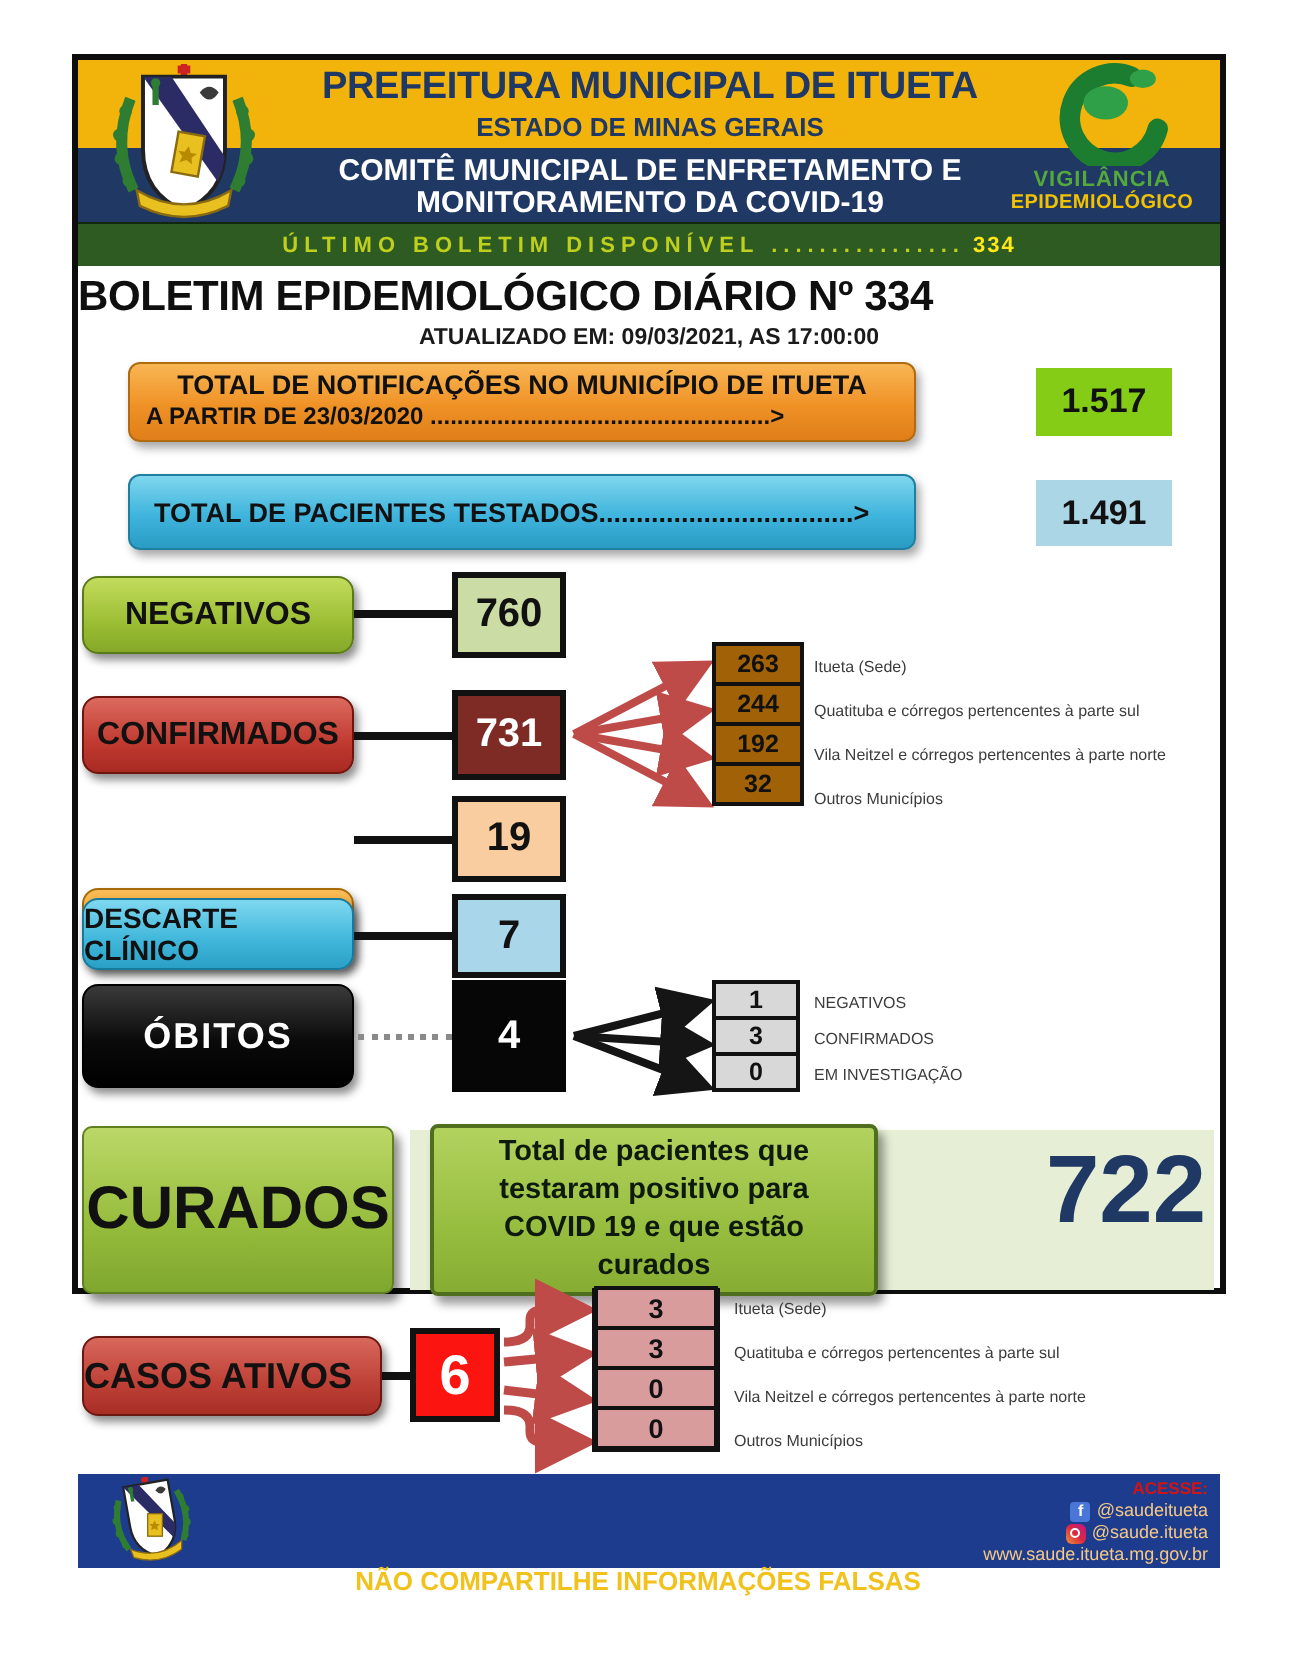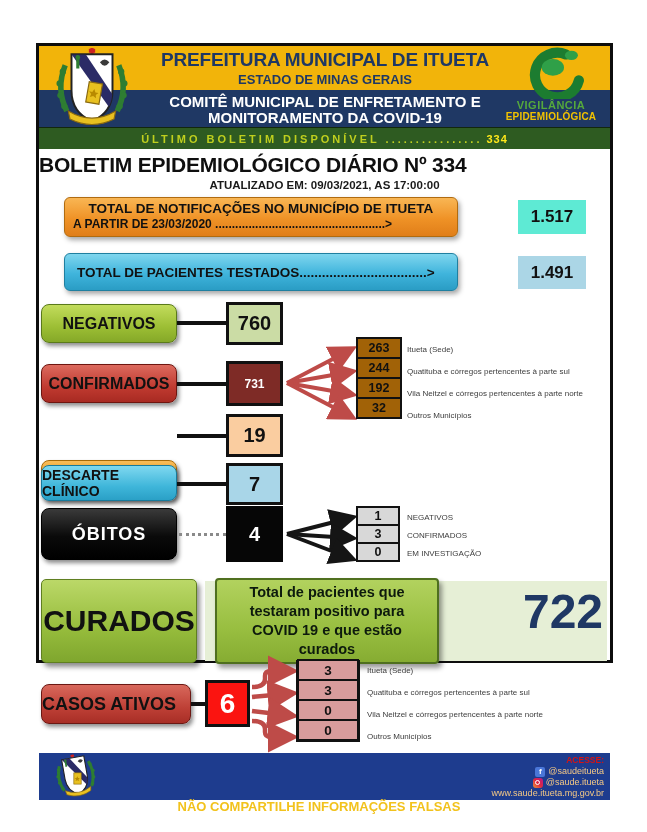--- a/index.html
+++ b/index.html
@@ -2,21 +2,21 @@
 <html><head>
 <meta charset="utf-8">
 <style>
   * { margin:0; padding:0; box-sizing:border-box; }
   html,body { background:#fff; }
   body { font-family:"Liberation Sans", sans-serif; }
   #canvas { position:relative; width:647px; height:832px; background:#ffffff; overflow:hidden; }
   .abs { position:absolute; }
 
   
-  .frame { left:36px; top:43px; width:577px; height:620px; border:3px solid #0d0d0d; background:#ffffff; }
+  .frame { left:36px; top:27px; width:577px; height:620px; border:3px solid #0d0d0d; background:#ffffff; }
 
   
   .band-yellow { left:0; top:0; width:571px; height:44px; background:#F2B40A; }
   .band-blue   { left:0; top:44px; width:571px; height:37px; background:#1F3864; }
   .band-green  { left:0; top:81px; width:571px; height:22px; background:#2E5B21; border-top:1px solid #12280c;
                  display:flex; align-items:center; justify-content:center; }
   .hdr-center { left:100px; top:3px; width:372px; text-align:center; color:#1F3864; }
   .hdr-title { font-size:19px; font-weight:bold; letter-spacing:-0.2px; }
   .hdr-sub   { font-size:13px; font-weight:bold; margin-top:1px; }
   .hdr-comite { left:100px; top:48px; width:372px; text-align:center; color:#ffffff; font-weight:bold; font-size:15px; line-height:16px; }
@@ -32,41 +32,41 @@
   
   .bol-title { left:0; top:107px; width:571px; text-align:left; font-size:21px; font-weight:bold; color:#0f0f0f; letter-spacing:-0.2px; }
   .bol-updated { left:0; top:133px; width:571px; text-align:center; font-size:11.5px; font-weight:bold; color:#1a1a1a; }
 
   
   .bar { border-radius:6px; box-shadow:2px 3px 5px rgba(0,0,0,0.35); }
   .bar-orange { left:25px; top:151px; width:394px; height:40px; background:linear-gradient(#F9B654,#EF9226 55%,#E07E19);
                 border:1px solid #b06b10; padding:3px 8px 0 8px; }
   .bar-orange .l1 { text-align:center; font-size:13.5px; font-weight:bold; color:#111; }
   .bar-orange .l2 { text-align:left; font-size:12px; font-weight:bold; color:#111; margin-top:1px; }
-  .val-orange { left:479px; top:154px; width:68px; height:34px; background:#5eead4; display:flex; align-items:center; justify-content:center;
+  .val-orange { left:479px; top:154px; width:68px; height:34px; background:#84cc16; display:flex; align-items:center; justify-content:center;
                 font-size:17px; font-weight:bold; color:#111; }
   .bar-blue { left:25px; top:207px; width:394px; height:38px; background:linear-gradient(#7FD6EE,#3FB4DC 55%,#2A9CC4);
               border:1px solid #1f7fa0; display:flex; align-items:center; padding-left:12px; font-size:13.5px; font-weight:bold; color:#111; }
   .val-blue { left:479px; top:210px; width:68px; height:33px; background:#ABD6E6; display:flex; align-items:center; justify-content:center;
               font-size:17px; font-weight:bold; color:#111; }
 
   
   .pill { left:2px; width:136px; border-radius:8px; box-shadow:2px 3px 4px rgba(0,0,0,0.45);
           display:flex; align-items:center; justify-content:center; font-weight:bold; color:#111; }
   .pill-green  { top:258px; height:39px; font-size:16px; background:linear-gradient(#C2DC5C,#9CBE34 60%,#85A828); border:1px solid #5a7a1a; }
   .pill-red    { top:318px; height:39px; font-size:16px; background:linear-gradient(#DC6A5E,#C03A30 60%,#A82A22); border:1px solid #6e150f; }
   .pill-orangy { top:370px; height:39px; font-size:16px; background:linear-gradient(#F9BC58,#EF9C1E 60%,#E08810); border:1px solid #a86a08;margin-top:44px; }
   .pill-cyan   { top:419px; height:36px; font-size:14px; background:linear-gradient(#7FD8F0,#3FB6DA 60%,#2AA0C6); border:1px solid #177a9c; }
   .pill-black  { top:462px; height:52px; font-size:18px; letter-spacing:1px; color:#fff;
                  background:linear-gradient(#3a3a3a,#0a0a0a 55%,#000); border:1px solid #000; }
 
   
   .vbox { left:187px; width:57px; border:3px solid #111; display:flex; align-items:center; justify-content:center; font-weight:bold; color:#111; }
   .vb-760 { top:256px; height:43px; background:#CBDCA5; font-size:20px; }
-  .vb-731 { top:315px; height:45px; background:#7E2B26; color:#fff; font-size:12px; }
+  .vb-731 { top:315px; height:45px; background:#7E2B26; color:#fff; font-size:20px; }
   .vb-19  { top:368px; height:43px; background:#FACDA0; font-size:20px; }
   .vb-7   { top:417px; height:42px; background:#A9D6E8; font-size:20px; }
   .vb-4   { top:460px; height:56px; background:#060606; border-color:#060606; color:#fff; font-size:20px; }
 
   
   .conn { height:0; border-top:4px solid #111; }
   .conn-dot { height:0; border-top:3px dotted #8a8a8a; }
 
   
   .mini-cell { width:46px; height:22px; border:2px solid #111; margin-top:-2px; display:flex; align-items:center; justify-content:center;
@@ -168,21 +168,21 @@
         </svg>
     </div>
 
     <div class="abs viglogo">
       <svg width="84" height="52" viewBox="0 0 80 56">
         <path d="M56,8 A24,24 0 1 0 70,36" fill="none" stroke="#1C7C30" stroke-width="11" stroke-linecap="round"></path>
         <ellipse cx="42" cy="22" rx="12" ry="9" fill="#2FA048"></ellipse>
         <ellipse cx="62" cy="9" rx="7" ry="5" fill="#2FA048"></ellipse>
       </svg>
       <div class="vt1">VIGILÂNCIA</div>
-      <div class="vt2">EPIDEMIOLÓGICA</div>
+      <div class="vt2">EPIDEMIOLÓGICO</div>
     </div>
 
     <div class="abs band-green">
       <span class="ultimo"><span>ÚLTIMO BOLETIM DISPONÍVEL ................</span><b>334</b></span>
     </div>
 
     <div class="abs bol-title">BOLETIM EPIDEMIOLÓGICO DIÁRIO Nº 334</div>
     <div class="abs bol-updated">ATUALIZADO EM: 09/03/2021, AS 17:00:00</div>
 
     <div class="abs bar bar-orange">

